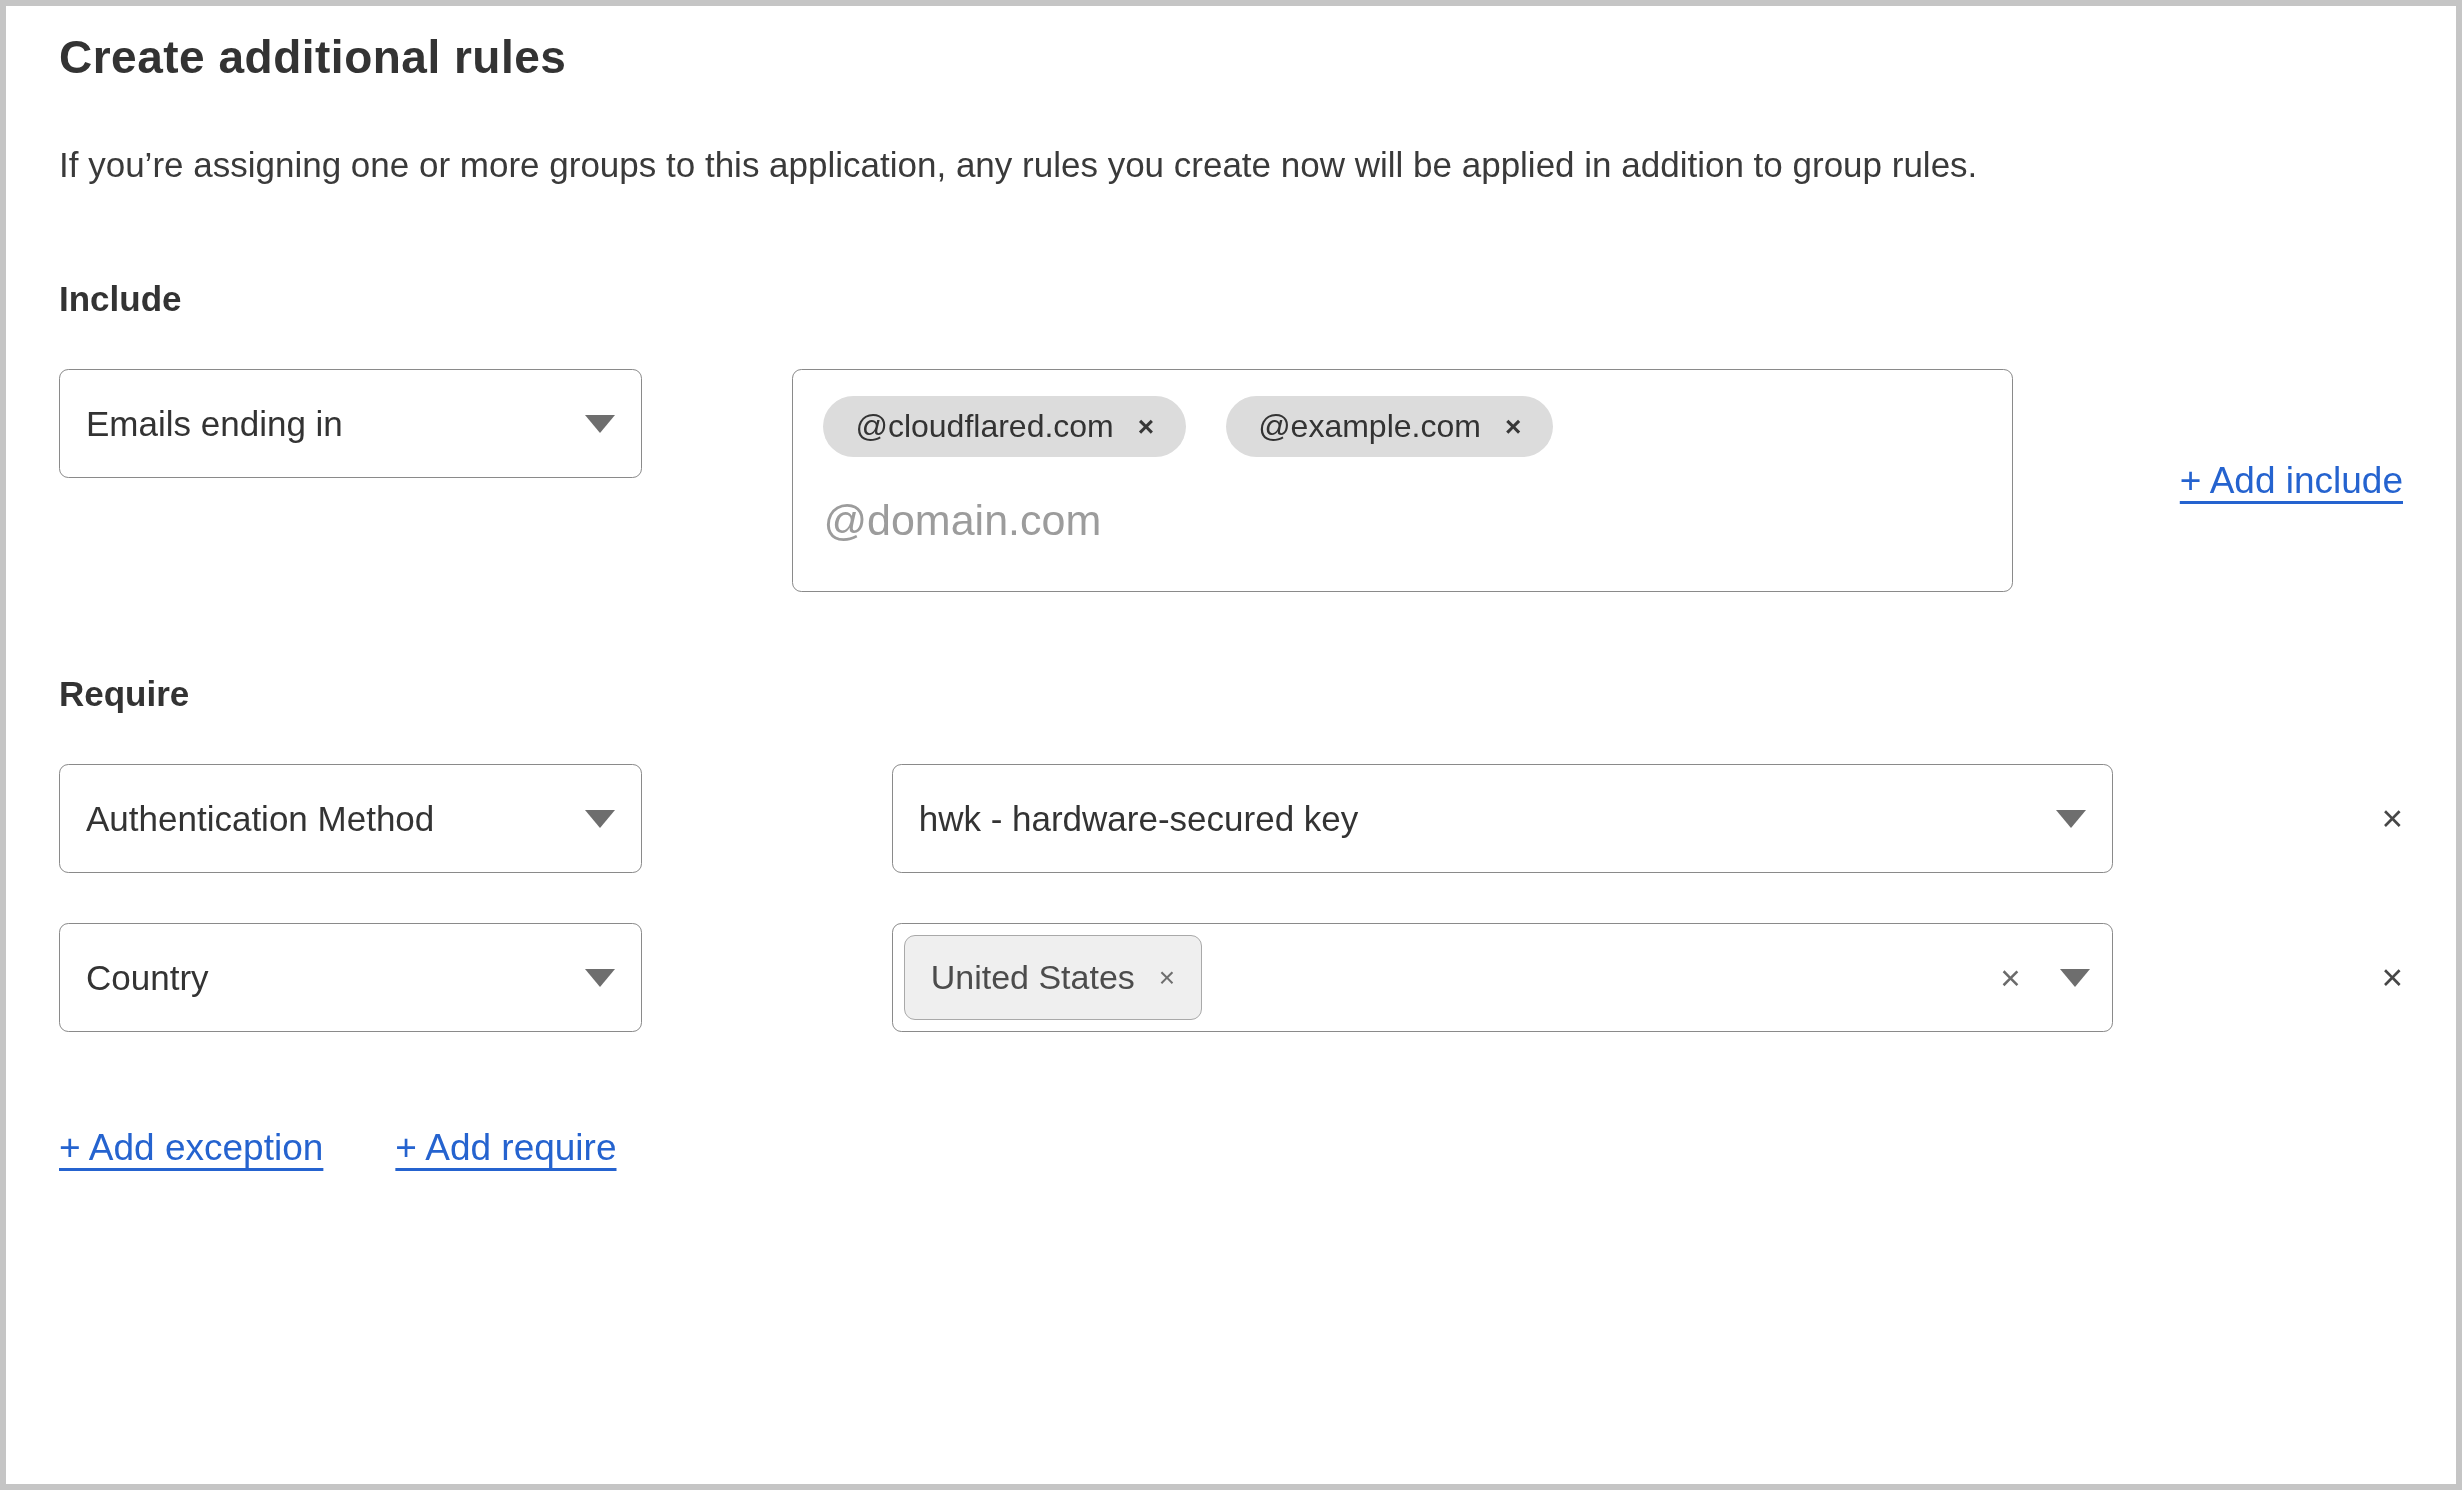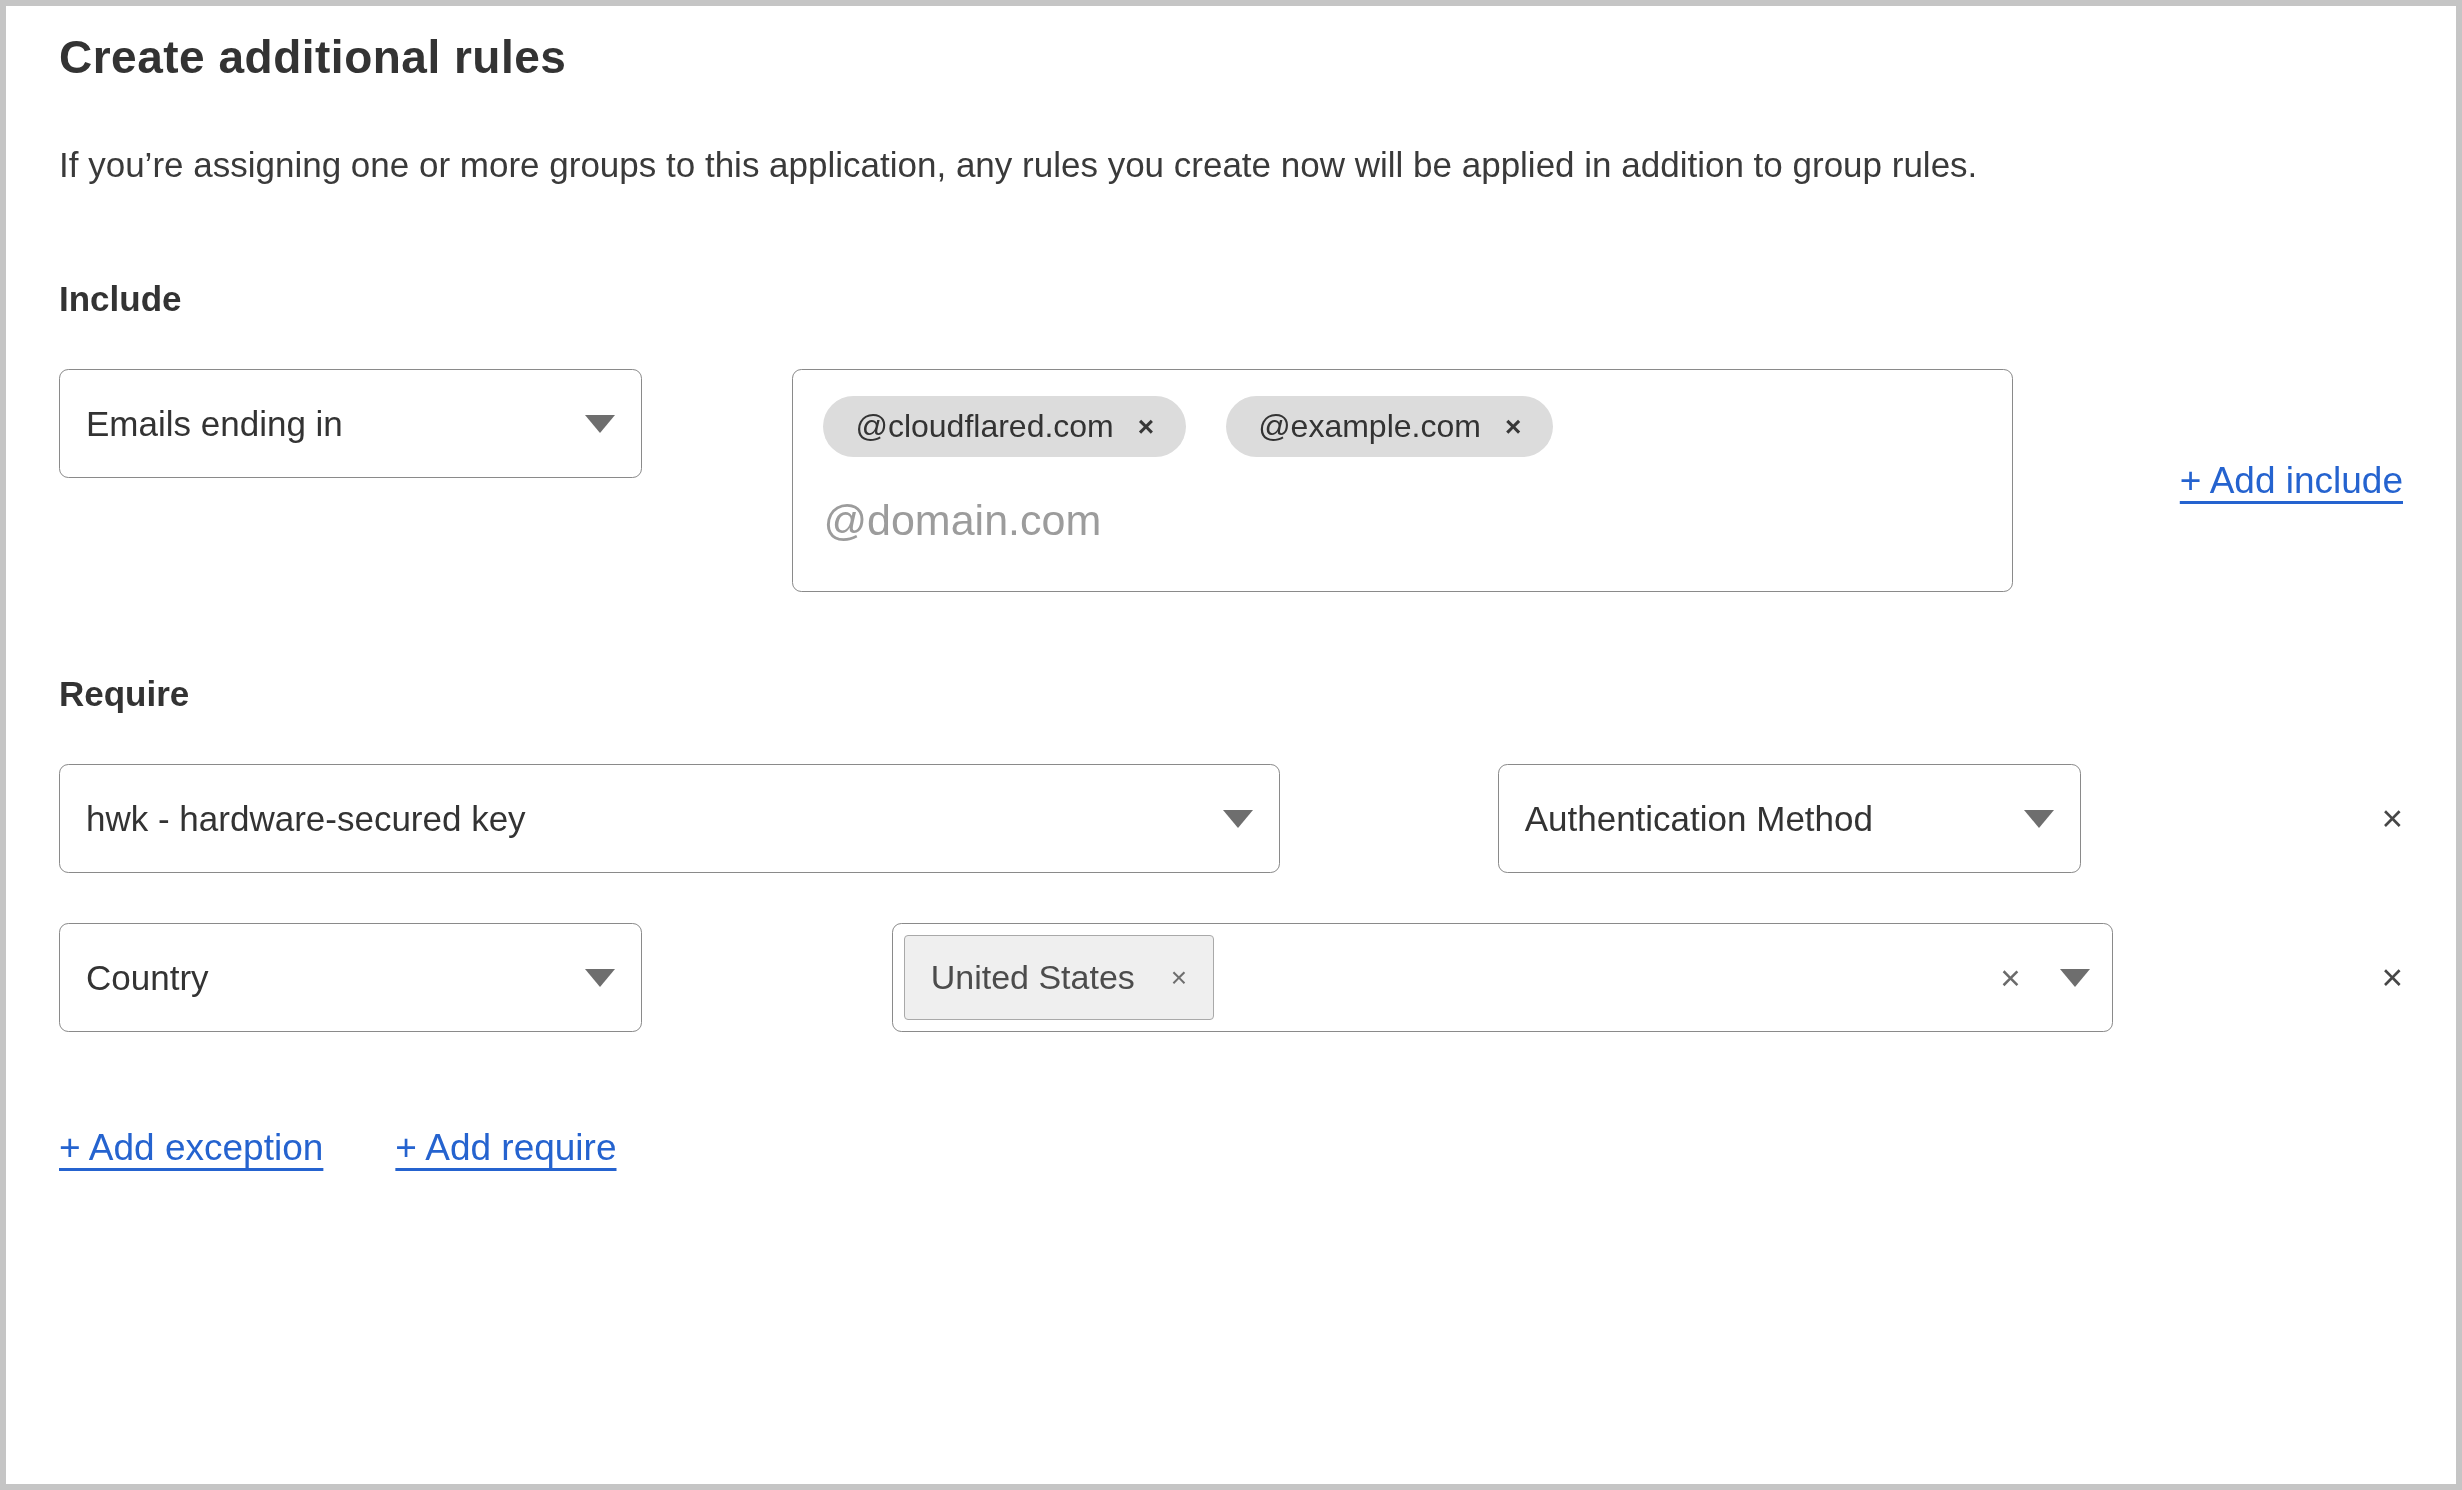--- a/index.html
+++ b/index.html
@@ -136,26 +136,26 @@
     border: 1.9px solid #8a8a8a;
     border-radius: 9.3px;
     background: #ffffff;
     display: flex;
     align-items: center;
     padding: 0 22px 0 11px;
   }
   .chip {
     display: inline-flex;
     align-items: center;
-    gap: 36px;
+    gap: 24px;
     height: 85px;
     padding: 0 26px;
     background: #efefef;
     border: 1.9px solid #a9a9a9;
-    border-radius: 4px;
+    border-radius: 11px;
     font-size: 34px;
     color: #4c4c4c;
     white-space: nowrap;
   }
   .chip-x { font-size: 28px; color: #6e6e6e; cursor: pointer; line-height: 1; }
   .ms-spacer { flex: 1; }
   .clear-x {
     font-size: 35px;
     color: #6b6b6b;
     cursor: pointer;
@@ -199,26 +199,26 @@
       </div>
       <input class="tag-input" type="text" placeholder="@domain.com" style="">
     </div>
 
     <a class="link add-include">+ Add include</a>
   </div>
 
   <h2 class="section-heading">Require</h2>
 
   <div class="rule-row center">
+    <div class="select-box selector">
+      <span>Authentication Method</span>
+      <span class="chevron"></span>
+    </div>
     <div class="select-box value-select">
       <span>hwk - hardware-secured key</span>
-      <span class="chevron"></span>
-    </div>
-    <div class="select-box selector">
-      <span>Authentication Method</span>
       <span class="chevron"></span>
     </div>
     <span class="remove-rule">×</span>
   </div>
 
   <div class="rule-row center">
     <div class="select-box selector">
       <span>Country</span>
       <span class="chevron"></span>
     </div>

